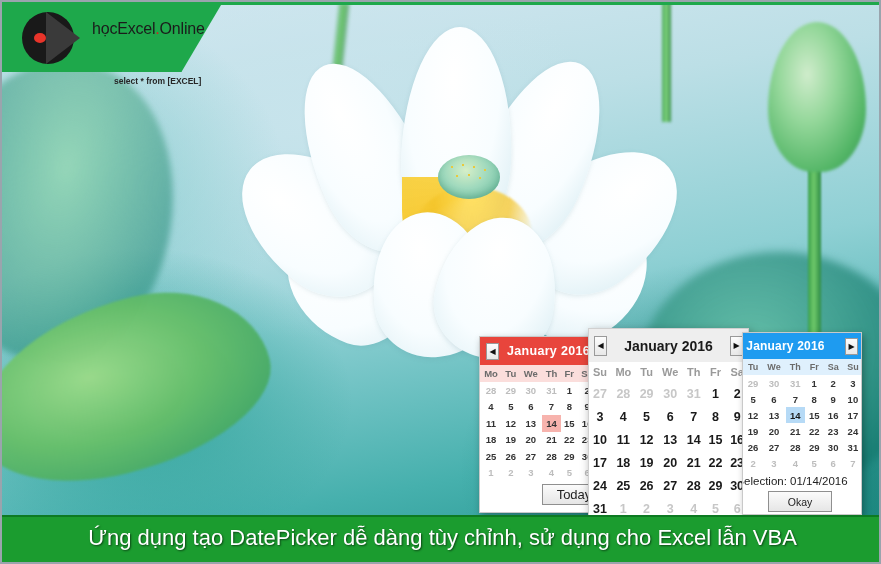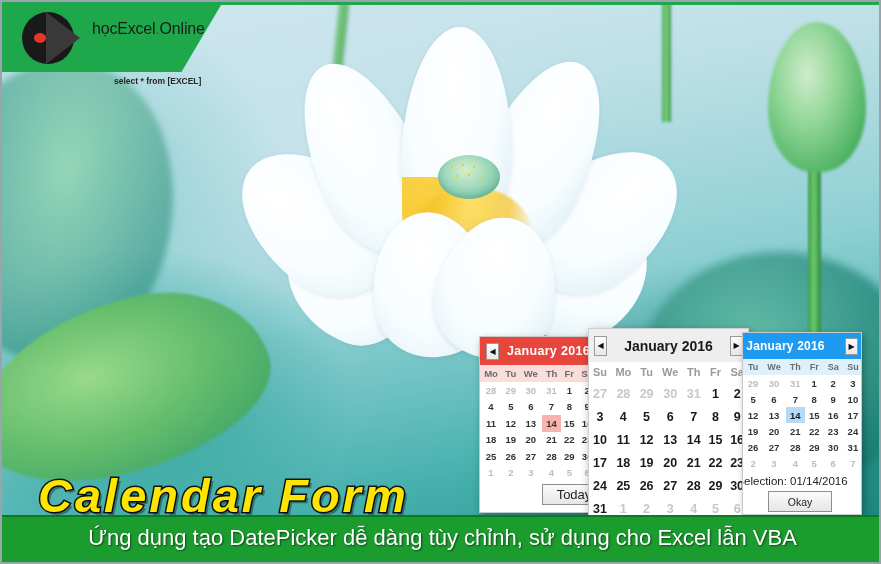--- a/index.html
+++ b/index.html
@@ -585,18 +585,17 @@
             </tr>
           </tbody>
       </table>
       <div class="sel-text">Selection: 01/14/2016</div>
       <div class="foot">
         <div class="okay-btn">Okay</div>
       </div>
     </div>
   </div>
 
-  <div class="title-main">Calendar Form</div>
   <div class="subtitle-bar">
     <div class="subtitle-text">Ứng dụng tạo DatePicker dễ dàng tùy chỉnh, sử dụng cho Excel lẫn VBA</div>
   </div>
 
 </div>
 
 </body></html>

